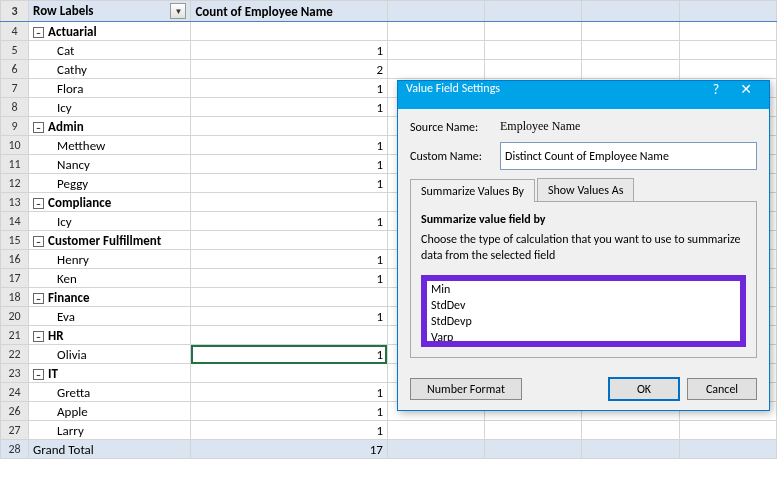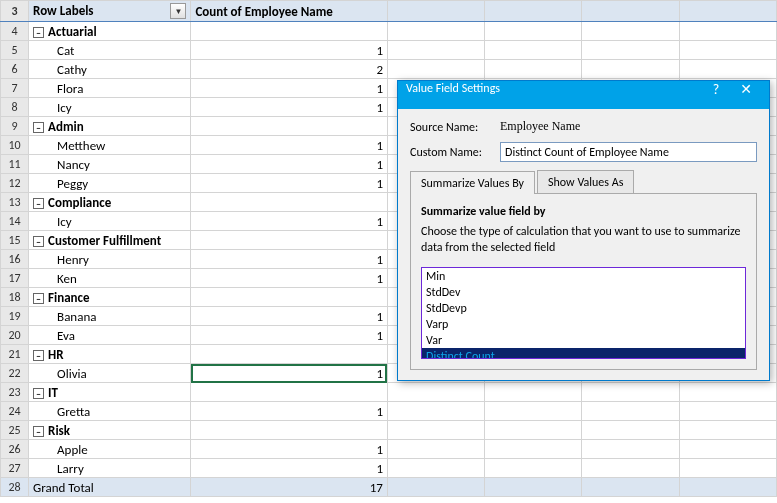--- a/index.html
+++ b/index.html
@@ -23,28 +23,28 @@
 .selected { outline: 2px solid #217346; outline-offset: -2px; }
 
 .dialog { position: absolute; left: 397px; top: 80px; width: 373px; background: #f0f0f0; border: 1px solid #007acc; box-shadow: 2px 2px 8px rgba(0,0,0,0.3); font-size: 12px; }
 .titlebar { background: #00a2e8; color: #fff; height: 28px; display: flex; align-items: flex-start; padding: 0 8px; }
 .titlebar .title { flex: 1; }
 .titlebar .tb-btn { width: 30px; text-align: center; color: #fff; font-size: 14px; cursor: default; }
 .dlg-body { padding: 10px 12px; }
 .fld-row { display: flex; align-items: center; margin-bottom: 8px; }
 .fld-label { width: 90px; }
 .fld-value { flex: 1; font-family: Liberation Serif, serif; }
-.fld-input { flex: 1; border: 1px solid #7a9ac0; padding: 2px 4px; background: #fff; height: 20px; font-size: 12px; }
+.fld-input { flex: 1; border: 1px solid #7a9ac0; padding: 2px 4px; background: #fff; height: 28px; font-size: 12px; }
 .tabs { display: flex; margin-top: 4px; border-bottom: 1px solid #aaa; }
 .tab { padding: 4px 10px; border: 1px solid #aaa; border-bottom: none; background: #e8e8e8; margin-right: 2px; cursor: default; text-align: right; }
 .tab.active { background: #f0f0f0; position: relative; top: 1px; }
 .tab-content { border: 1px solid #aaa; border-top: none; padding: 10px; background: #f0f0f0; }
 .section-title { font-weight: bold; margin-bottom: 6px; }
 .desc { margin-bottom: 12px; line-height: 1.3; }
-.listbox { border: 1px solid #6d28d9; background: #fff; height: 92px; overflow-y: scroll; position: relative; }
+.listbox { border: 6px solid #6d28d9; background: #fff; height: 72px; overflow-y: scroll; position: relative; }
 .list-item { padding: 1px 4px; cursor: default; }
 .list-item.sel { background: #0a246a; color: #0ea5e9; }
 .dlg-footer { display: flex; padding: 10px 12px; align-items: center; gap: 8px; }
 .dlg-footer .spacer { flex: 1; }
 .btn { border: 1px solid #888; background: #e1e1e1; padding: 3px 16px; min-width: 70px; cursor: default; font-size: 12px; }
 .btn.primary { border: 1px solid #006fc4; outline: 1px solid #006fc4; }
 </style>
 </head>
 <body>
 
@@ -187,29 +187,20 @@
     <div class="row">
       <div class="cell rowhead">18</div>
       <div class="cell colB group"><span class="toggle">−</span>Finance</div>
       <div class="cell colC num"></div>
       <div class="cell colD"></div>
       <div class="cell colE"></div>
       <div class="cell colF"></div>
       <div class="cell colG"></div>
     </div>
     <div class="row">
-      <div class="cell rowhead">19</div>
-      <div class="cell colB indent">Banana</div>
-      <div class="cell colC num">1</div>
-      <div class="cell colD"></div>
-      <div class="cell colE"></div>
-      <div class="cell colF"></div>
-      <div class="cell colG"></div>
-    </div>
-    <div class="row">
       <div class="cell rowhead">20</div>
       <div class="cell colB indent">Eva</div>
       <div class="cell colC num">1</div>
       <div class="cell colD"></div>
       <div class="cell colE"></div>
       <div class="cell colF"></div>
       <div class="cell colG"></div>
     </div>
     <div class="row">
       <div class="cell rowhead">21</div>
@@ -235,29 +226,20 @@
       <div class="cell colC num"></div>
       <div class="cell colD"></div>
       <div class="cell colE"></div>
       <div class="cell colF"></div>
       <div class="cell colG"></div>
     </div>
     <div class="row">
       <div class="cell rowhead">24</div>
       <div class="cell colB indent">Gretta</div>
       <div class="cell colC num">1</div>
-      <div class="cell colD"></div>
-      <div class="cell colE"></div>
-      <div class="cell colF"></div>
-      <div class="cell colG"></div>
-    </div>
-    <div class="row">
-      <div class="cell rowhead">25</div>
-      <div class="cell colB group"><span class="toggle">−</span>Risk</div>
-      <div class="cell colC num"></div>
       <div class="cell colD"></div>
       <div class="cell colE"></div>
       <div class="cell colF"></div>
       <div class="cell colG"></div>
     </div>
     <div class="row">
       <div class="cell rowhead">26</div>
       <div class="cell colB indent">Apple</div>
       <div class="cell colC num">1</div>
       <div class="cell colD"></div>
@@ -310,13 +292,19 @@
       <div class="listbox" id="listbox">
           <div class="list-item">Min</div>
           <div class="list-item">StdDev</div>
           <div class="list-item">StdDevp</div>
           <div class="list-item">Varp</div>
           <div class="list-item">Var</div>
           <div class="list-item sel">Distinct Count</div>
         </div>
     </div>
   </div>
+  <div class="dlg-footer">
+    <button class="btn">Number Format</button>
+    <span class="spacer"></span>
+    <button class="btn primary">OK</button>
+    <button class="btn">Cancel</button>
+  </div>
 </div>
 
 </body></html>

